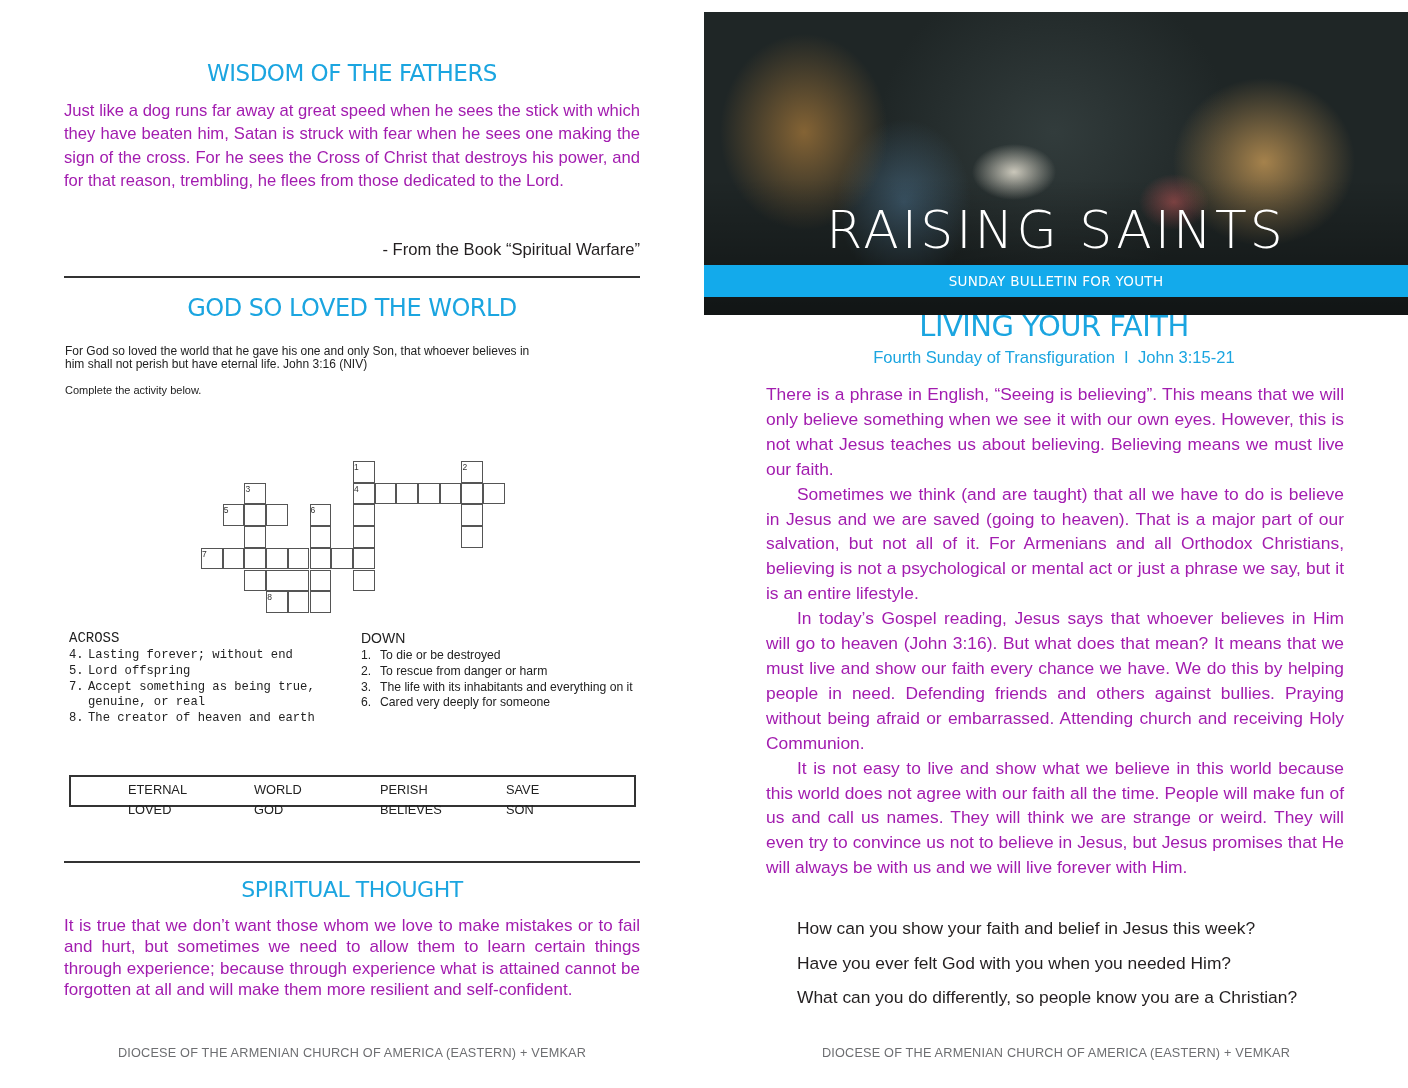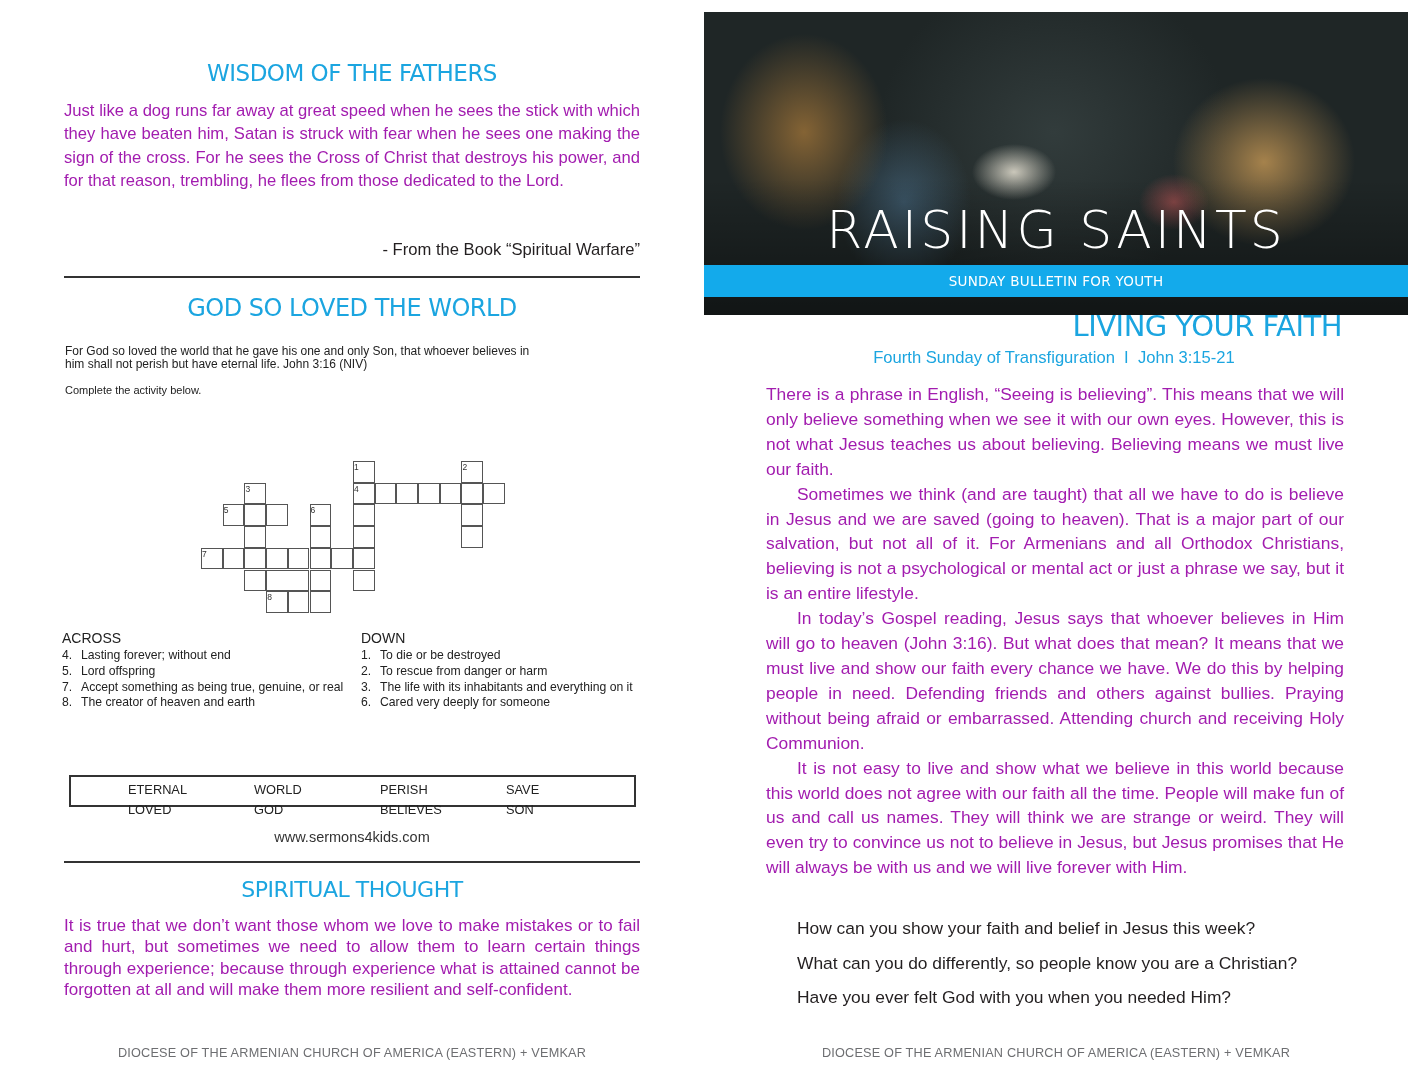--- a/index.html
+++ b/index.html
@@ -22,21 +22,21 @@
   .rule-2 { top: 861px; }
 
   .activity-intro { position: absolute; top: 345px; left: 65px; width: 470px; font-size: 12px; line-height: 13px; color: #222; }
   .activity-note { position: absolute; top: 384px; left: 65px; font-size: 11px; color: #222; }
 
   .crossword { position: absolute; top: 461px; left: 201px; width: 310px; height: 160px; }
   .cw-cell { position: absolute; width: 21.7px; height: 21.7px; box-sizing: border-box; border: 1.2px solid #555; background: #fff; }
   .cw-num { position: absolute; top: 0px; left: 1px; font-size: 8.5px; color: #333; line-height: 10px; }
 
   .clues { position: absolute; top: 630px; font-size: 12.2px; color: #222; }
-  .clues-across { left: 62px; width: 285px; }
+  .clues-across { left: 69px; width: 285px; font-family: Liberation Mono, monospace; }
   .clues-down { left: 361px; width: 285px; }
   .clues-title { font-size: 14px; margin-bottom: 2px; }
   .clue { display: flex; line-height: 15.8px; }
   .clue-num { width: 19px; flex: none; }
 
   .word-bank { position: absolute; top: 775px; left: 69px; width: 567px; height: 32px; box-sizing: border-box; border: 2px solid #333; border-right-width: 2.5px; }
   .wb-word { position: absolute; font-size: 12.8px; color: #222; }
 
   .credit { position: absolute; top: 829px; left: 64px; width: 576px; text-align: center; font-size: 14.5px; color: #333; }
 
@@ -52,21 +52,21 @@
       radial-gradient(ellipse 90px 110px at 200px 190px, rgba(80,120,150,0.55), rgba(80,120,150,0) 75%),
       radial-gradient(ellipse 60px 40px at 310px 160px, rgba(230,225,210,0.85), rgba(230,225,210,0) 70%),
       radial-gradient(ellipse 50px 40px at 470px 190px, rgba(200,90,90,0.6), rgba(200,90,90,0) 70%),
       radial-gradient(ellipse 220px 200px at 350px 120px, #323c3c, #1f2626 80%),
       #1b2020; }
   .hero-shade { position: absolute; inset: 0; background: linear-gradient(180deg, rgba(0,0,0,0) 55%, rgba(0,0,0,0.45) 100%); }
   .hero-title { position: absolute; top: 188px; left: 0; width: 704px; text-align: center; font-family: "DejaVu Sans", sans-serif; font-weight: 200; font-size: 52px; color: #ffffff; letter-spacing: 3px; line-height: 60px; -webkit-text-stroke: 0; }
   .hero-banner { position: absolute; top: 253px; left: 0; width: 704px; height: 32px; background: #13aaeb; }
   .hero-banner-text { position: absolute; top: 0; left: 0; width: 704px; height: 32px; line-height: 32px; text-align: center; color: #ffffff; font-size: 13.5px; font-family: "DejaVu Sans", sans-serif; letter-spacing: 0.3px; }
 
-  .h-living { position: absolute; top: 309px; left: 62px; width: 576px; font-size: 29px; text-align: right; }
+  .h-living { position: absolute; top: 309px; left: 62px; width: 576px; font-size: 29px; }
   .living-sub { position: absolute; top: 348px; left: 62px; width: 576px; text-align: center; color: #1ba5e0; font-size: 16.6px; font-family: "Liberation Sans", sans-serif; }
 
   .faith-body { position: absolute; top: 382px; left: 62px; width: 578px; font-size: 17.4px; line-height: 24.9px; }
   .faith-body p { margin: 0; text-indent: 0; }
   .faith-body p.indent { text-indent: 31px; }
 
   .questions { position: absolute; top: 917px; left: 93px; width: 560px; font-size: 17.4px; line-height: 22px; }
   .question { margin-bottom: 12.5px; }
 </style>
 </head>
@@ -181,21 +181,20 @@
     <span class="wb-word" style="left:57px;top:5px">ETERNAL</span>
     <span class="wb-word" style="left:183px;top:5px">WORLD</span>
     <span class="wb-word" style="left:309px;top:5px">PERISH</span>
     <span class="wb-word" style="left:435px;top:5px">SAVE</span>
     <span class="wb-word" style="left:57px;top:25px">LOVED</span>
     <span class="wb-word" style="left:183px;top:25px">GOD</span>
     <span class="wb-word" style="left:309px;top:25px">BELIEVES</span>
     <span class="wb-word" style="left:435px;top:25px">SON</span>
   </div>
 
-  <div class="credit">www.sermons4kids.com</div>
 
   <div class="rule rule-2"></div>
 
   <h2 class="heading h-spiritual">SPIRITUAL THOUGHT</h2>
   <div class="body-text spiritual-text">It is true that we don’t want those whom we love to make mistakes or to fail and hurt, but sometimes we need to allow them to learn certain things through experience; because through experience what is attained cannot be forgotten at all and will make them more resilient and self-confident.</div>
 
   <div class="footer">DIOCESE OF THE ARMENIAN CHURCH OF AMERICA (EASTERN) + VEMKAR</div>
 </div>
 
 <div class="page page-right">
@@ -212,18 +211,18 @@
 
   <div class="body-text faith-body">
     <p>There is a phrase in English, “Seeing is believing”. This means that we will only believe something when we see it with our own eyes. However, this is not what Jesus teaches us about believing. Believing means we must live our faith.</p>
     <p class="indent">Sometimes we think (and are taught) that all we have to do is believe in Jesus and we are saved (going to heaven). That is a major part of our salvation, but not all of it. For Armenians and all Orthodox Christians, believing is not a psychological or mental act or just a phrase we say, but it is an entire lifestyle.</p>
     <p class="indent">In today’s Gospel reading, Jesus says that whoever believes in Him will go to heaven (John 3:16). But what does that mean? It means that we must live and show our faith every chance we have. We do this by helping people in need. Defending friends and others against bullies. Praying without being afraid or embarrassed. Attending church and receiving Holy Communion.</p>
     <p class="indent">It is not easy to live and show what we believe in this world because this world does not agree with our faith all the time. People will make fun of us and call us names. They will think we are strange or weird. They will even try to convince us not to believe in Jesus, but Jesus promises that He will always be with us and we will live forever with Him.</p>
   </div>
 
   <div class="questions">
     <div class="question">How can you show your faith and belief in Jesus this week?</div>
+    <div class="question">Have you ever felt God with you when you needed Him?</div>
     <div class="question">What can you do differently, so people know you are a Christian?</div>
-    <div class="question">Have you ever felt God with you when you needed Him?</div>
   </div>
 
   <div class="footer">DIOCESE OF THE ARMENIAN CHURCH OF AMERICA (EASTERN) + VEMKAR</div>
 </div>
 
 </body></html>

